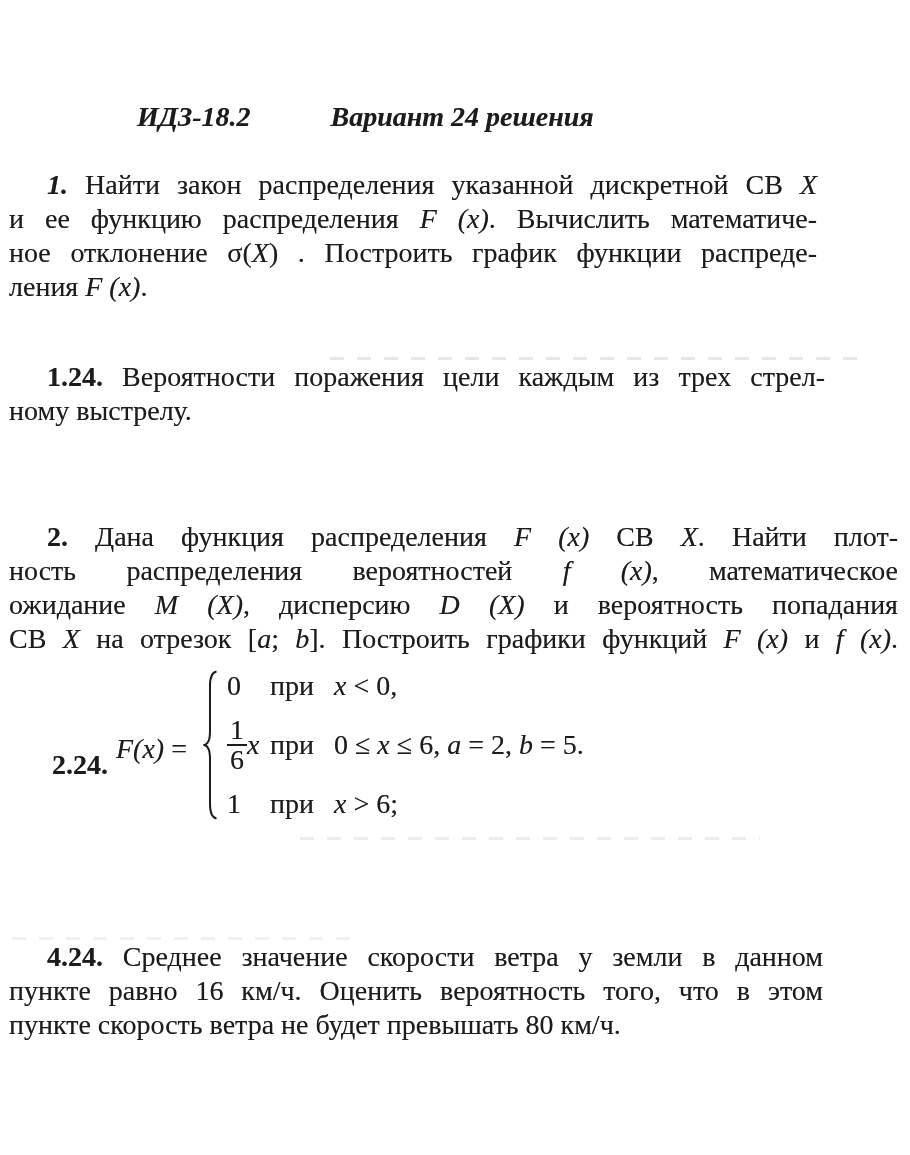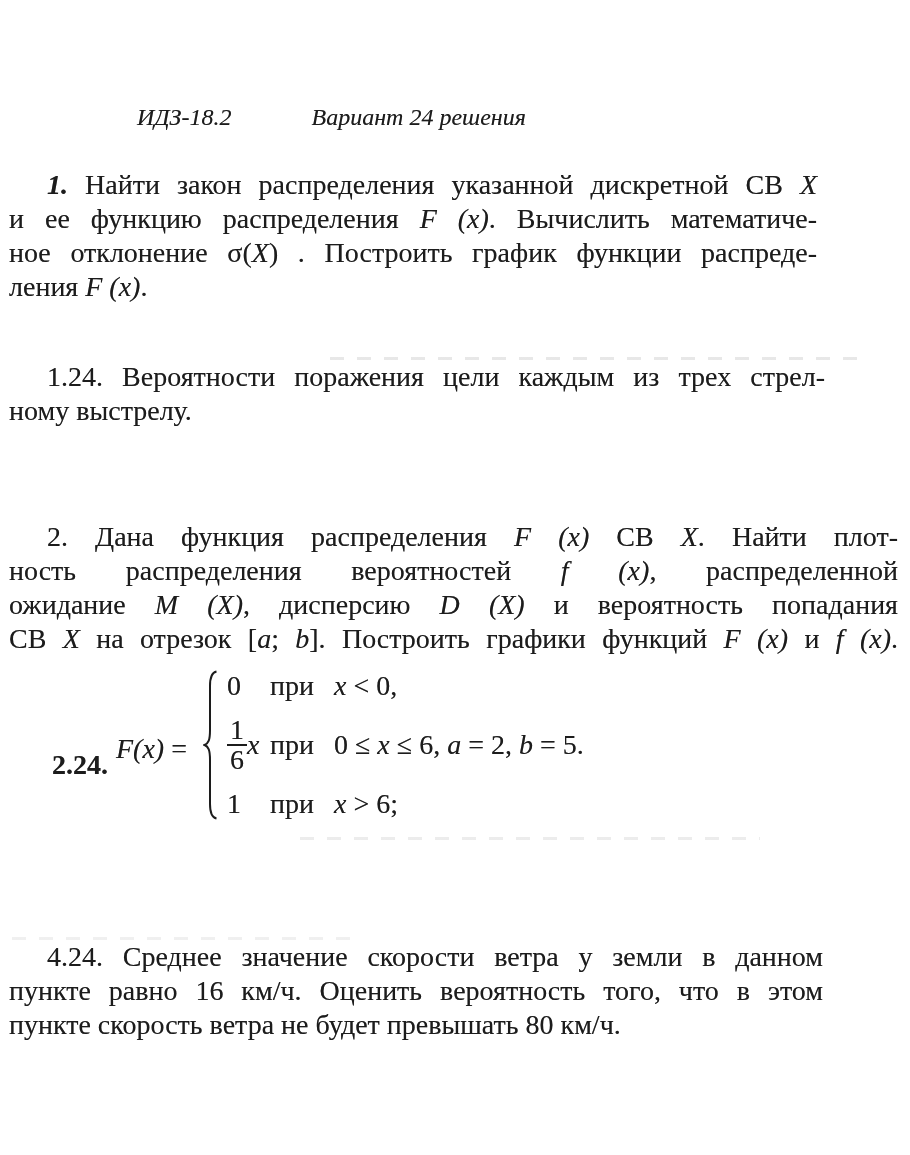--- a/index.html
+++ b/index.html
@@ -7,41 +7,41 @@
   body {
     background:#ffffff;
     font-family:"Liberation Serif","DejaVu Serif",serif;
     color:#1c1c1c;
     position:relative;
     overflow:hidden;
   }
   .page { position:absolute; inset:0; }
   .doc-title {
     position:absolute; left:137px; top:100px;
-    font-size:24px; line-height:34px;
-    font-weight:400; font-style:italic;
+    font-size:28px; line-height:34px;
+    font-weight:700; font-style:italic;
     white-space:nowrap;
     text-shadow:0 0 0.6px rgba(25,25,25,0.5);
   }
   .doc-title .t2 { margin-left:80px; }
   .para { position:absolute; }
   .line {
     font-size:28px; line-height:34px;
     white-space:nowrap;
     text-shadow:0 0 0.6px rgba(25,25,25,0.5);
   }
   .line.full { text-align:justify; text-align-last:justify; text-justify:inter-word; }
   .line.indent { text-indent:38px; }
   #p1   { left:9px; top:168px; width:808px; }
   #p124 { left:9px; top:360px; width:816px; }
   #p2   { left:9px; top:520px; width:889px; }
   #p324 { left:9px; top:842px; width:824px; }
   #p424 { left:9px; top:940px; width:814px; }
   .seg-i  { font-style:italic; }
-  .seg-b  { font-weight:400; }
+  .seg-b  { font-weight:700; }
   .seg-bi { font-weight:700; font-style:italic; }
 
   
   #formula {
     position:absolute; left:52px; top:670px; height:150px;
     display:flex; align-items:center;
     text-shadow:0 0 0.6px rgba(25,25,25,0.5);
   }
   .f-label { font-size:28px; font-weight:700; white-space:nowrap;margin-top:40px; }
   .f-lhs   { font-size:28px; margin-left:8px; white-space:nowrap;margin-top:8px; }
@@ -83,21 +83,21 @@
 
   <div class="artifact" id="art1"></div>
 
   <div class="para" id="p124">
     <div class="line full indent"><span class="seg-b">1.24.</span><span> Вероятности поражения цели каждым из трех стрел-</span></div>
     <div class="line"><span>ному выстрелу.</span></div>
   </div>
 
   <div class="para" id="p2">
     <div class="line full indent"><span class="seg-b">2.</span><span> Дана функция распределения </span><span class="seg-i">F (x)</span><span> СВ </span><span class="seg-i">X</span><span>. Найти плот-</span></div>
-    <div class="line full"><span>ность распределения вероятностей </span><span class="seg-i">f (x)</span><span>, распределенной</span></div>
+    <div class="line full"><span>ность распределения вероятностей </span><span class="seg-i">f (x)</span><span>, математическое</span></div>
     <div class="line full"><span>ожидание </span><span class="seg-i">M (X)</span><span>, дисперсию </span><span class="seg-i">D (X)</span><span> и вероятность попадания</span></div>
     <div class="line full"><span>СВ </span><span class="seg-i">X</span><span> на отрезок [</span><span class="seg-i">a</span><span>; </span><span class="seg-i">b</span><span>]. Построить графики функций </span><span class="seg-i">F (x)</span><span> и </span><span class="seg-i">f (x)</span><span>.</span></div>
   </div>
 
   <div id="formula">
     <span class="f-label">2.24.</span>
     <span class="f-lhs"><span class="seg-i">F(x)</span><span> = </span></span>
     <svg class="f-brace" width="15" height="150" viewBox="0 0 15 150">
       <path d="M13.5 1.5 C8.5 2.5, 7 7, 7 16 L7 60 C7 70, 5.5 73.5, 1.5 75 C5.5 76.5, 7 80, 7 90 L7 134 C7 143, 8.5 147.5, 13.5 148.5" fill="none" stroke="#1c1c1c" stroke-width="2"></path>
     </svg>

